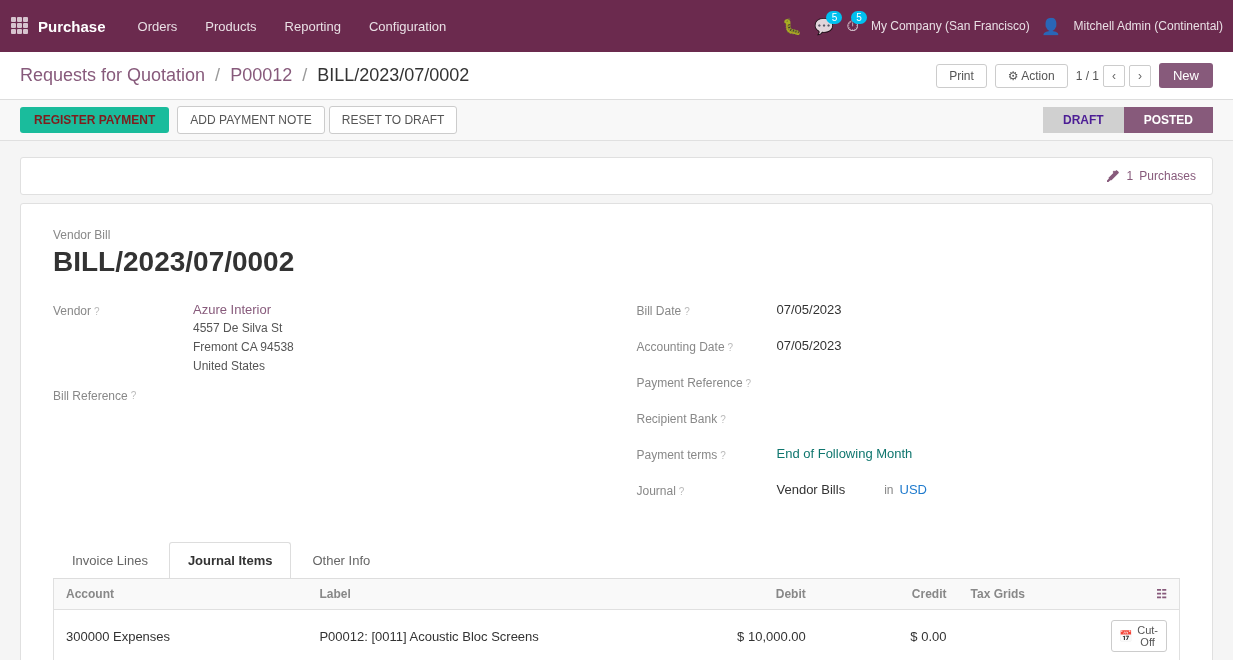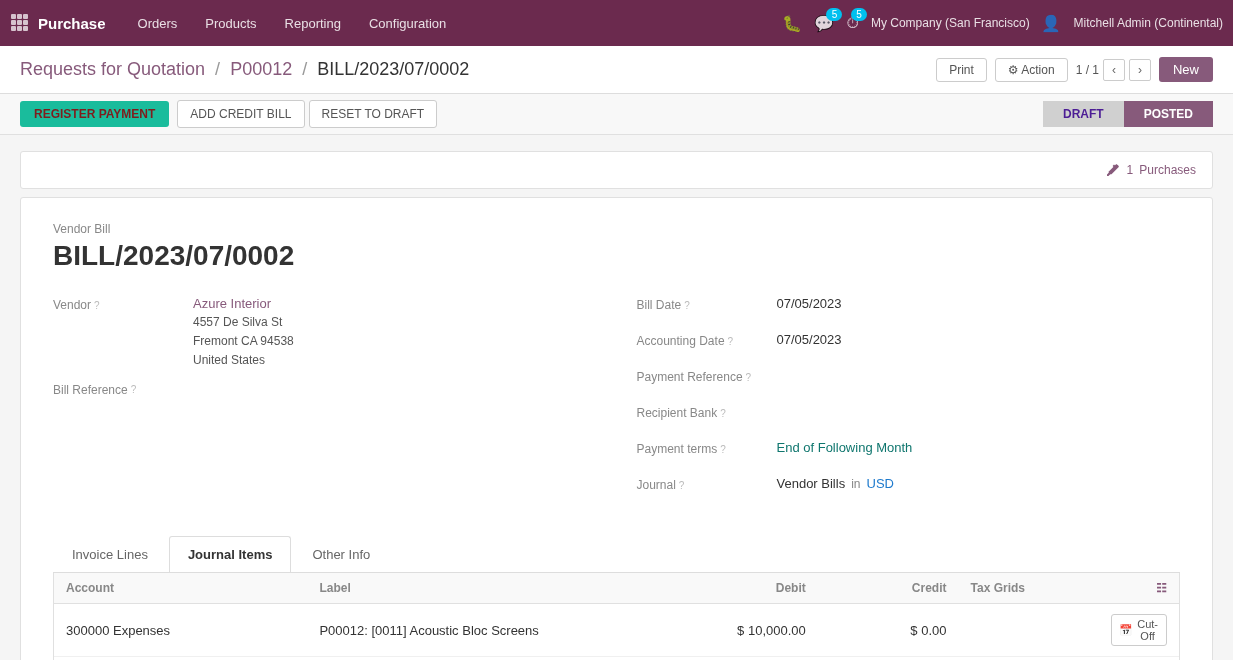--- a/index.html
+++ b/index.html
@@ -4,21 +4,21 @@
   <style>
     * { box-sizing: border-box; margin: 0; padding: 0; }
     body { font-family: 'Segoe UI', Arial, sans-serif; font-size: 13px; background: #f5f5f5; color: #333; }
 
     
     .top-nav {
       background: #6b2a4e;
       color: #fff;
       display: flex;
       align-items: center;
-      height: 46px;
+      height: 52px;
       padding: 0 10px;
       gap: 4px;
     }
     .nav-grid-icon { margin-right: 6px; opacity: 0.9; }
     .nav-app-name { font-weight: 700; font-size: 15px; margin-right: 16px; }
     .nav-menu-item {
       padding: 6px 12px;
       cursor: pointer;
       border-radius: 3px;
       font-size: 13px;
@@ -403,21 +403,21 @@
       <span>1 / 1</span>
       <span class="pager-arrow">‹</span>
       <span class="pager-arrow">›</span>
     </div>
     <button class="btn-new">New</button>
   </div>
 </div>
 
 <div class="action-bar">
   <button class="btn-register-payment">REGISTER PAYMENT</button>
-  <button class="btn-secondary">ADD CREDIT BILL</button>
+  <button class="btn-secondary">ADD PAYMENT NOTE</button>
   <button class="btn-secondary">RESET TO DRAFT</button>
 
   <div class="status-pipeline">
     <div class="status-step done">DRAFT</div>
     <div class="status-step active">POSTED</div>
   </div>
 </div>
 
 <div class="main-content">
 
@@ -504,21 +504,21 @@
           <div class="field-value accent">End of Following Month</div>
         </div>
 
         <div class="field-row">
           <div class="field-label">
             <span>Journal</span>
             <span class="field-hint">?</span>
           </div>
           <div class="field-value" style="display:flex;align-items:center;gap:6px;">
             <span>Vendor Bills</span>
-            <span style="color:#888;font-size:12px;">in</span>
+            <span style="color:#888;font-size:12px;margin-left:33px;">in</span>
             <span class="field-value blue">USD</span>
           </div>
         </div>
       </div>
     </div>
 
     <div class="tabs-bar">
       <div class="tab">
         <span>Invoice Lines</span>
       </div>

